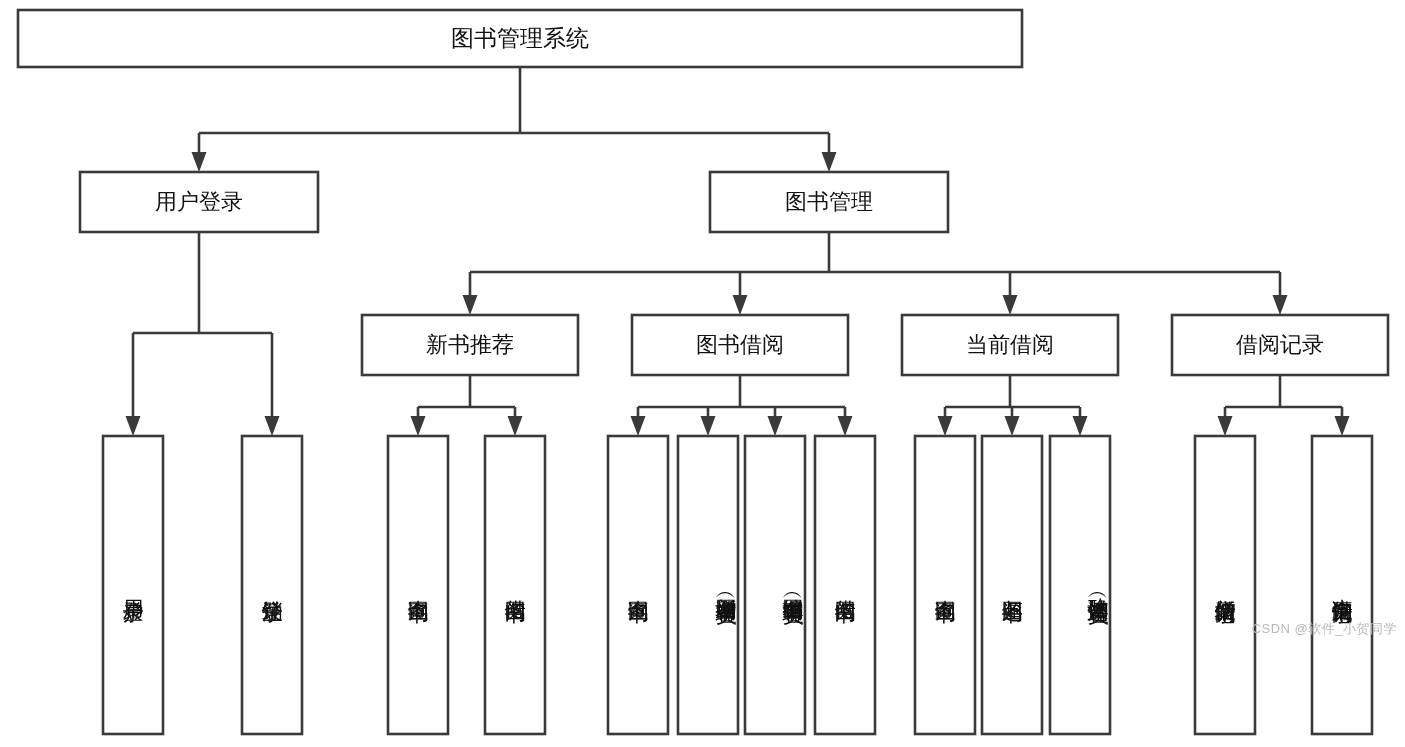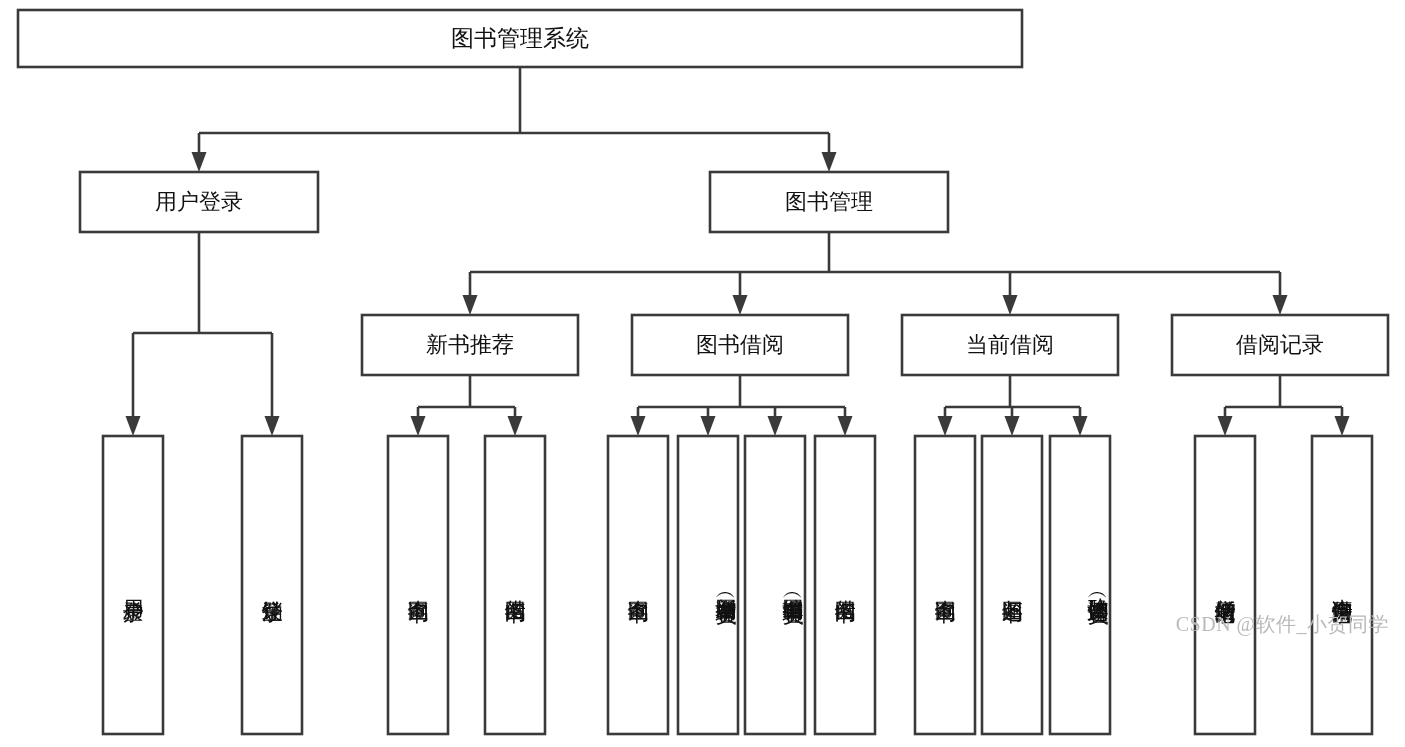--- a/index.html
+++ b/index.html
@@ -63,24 +63,24 @@
     font-size: 21px;
     line-height: 1.16;
     color: #111111;
     letter-spacing: 1px;
     text-align: center;
     white-space: pre;
     pointer-events: none;
   }
   .watermark {
     position: absolute;
-    right: 16px;
+    right: 8px;
     bottom: 6px;
-    font-family: Liberation Serif, serif;
-    font-size: 20px;
+    font-family: Liberation Sans, sans-serif;
+    font-size: 13px;
     color: #b9b9b9;
     letter-spacing: 0.5px;
     white-space: nowrap;
   }
 </style>
 </head>
 <body>
 
 <div id="diagram-root">
 

